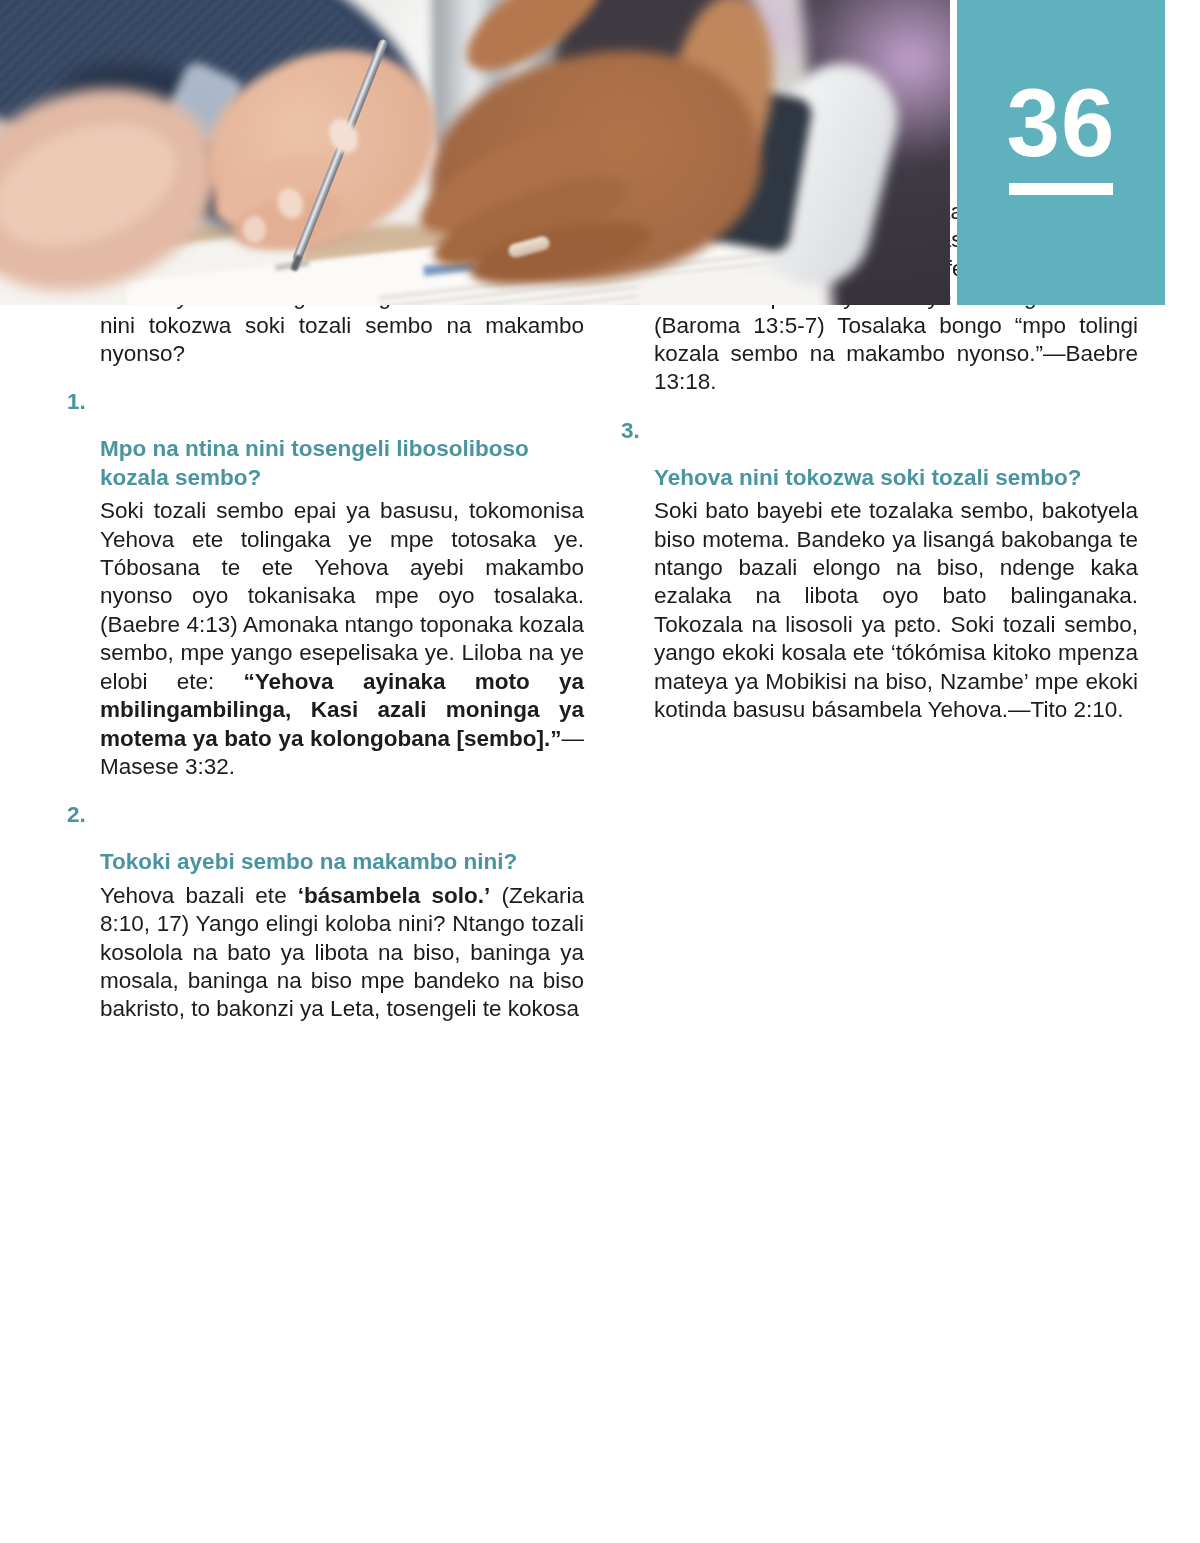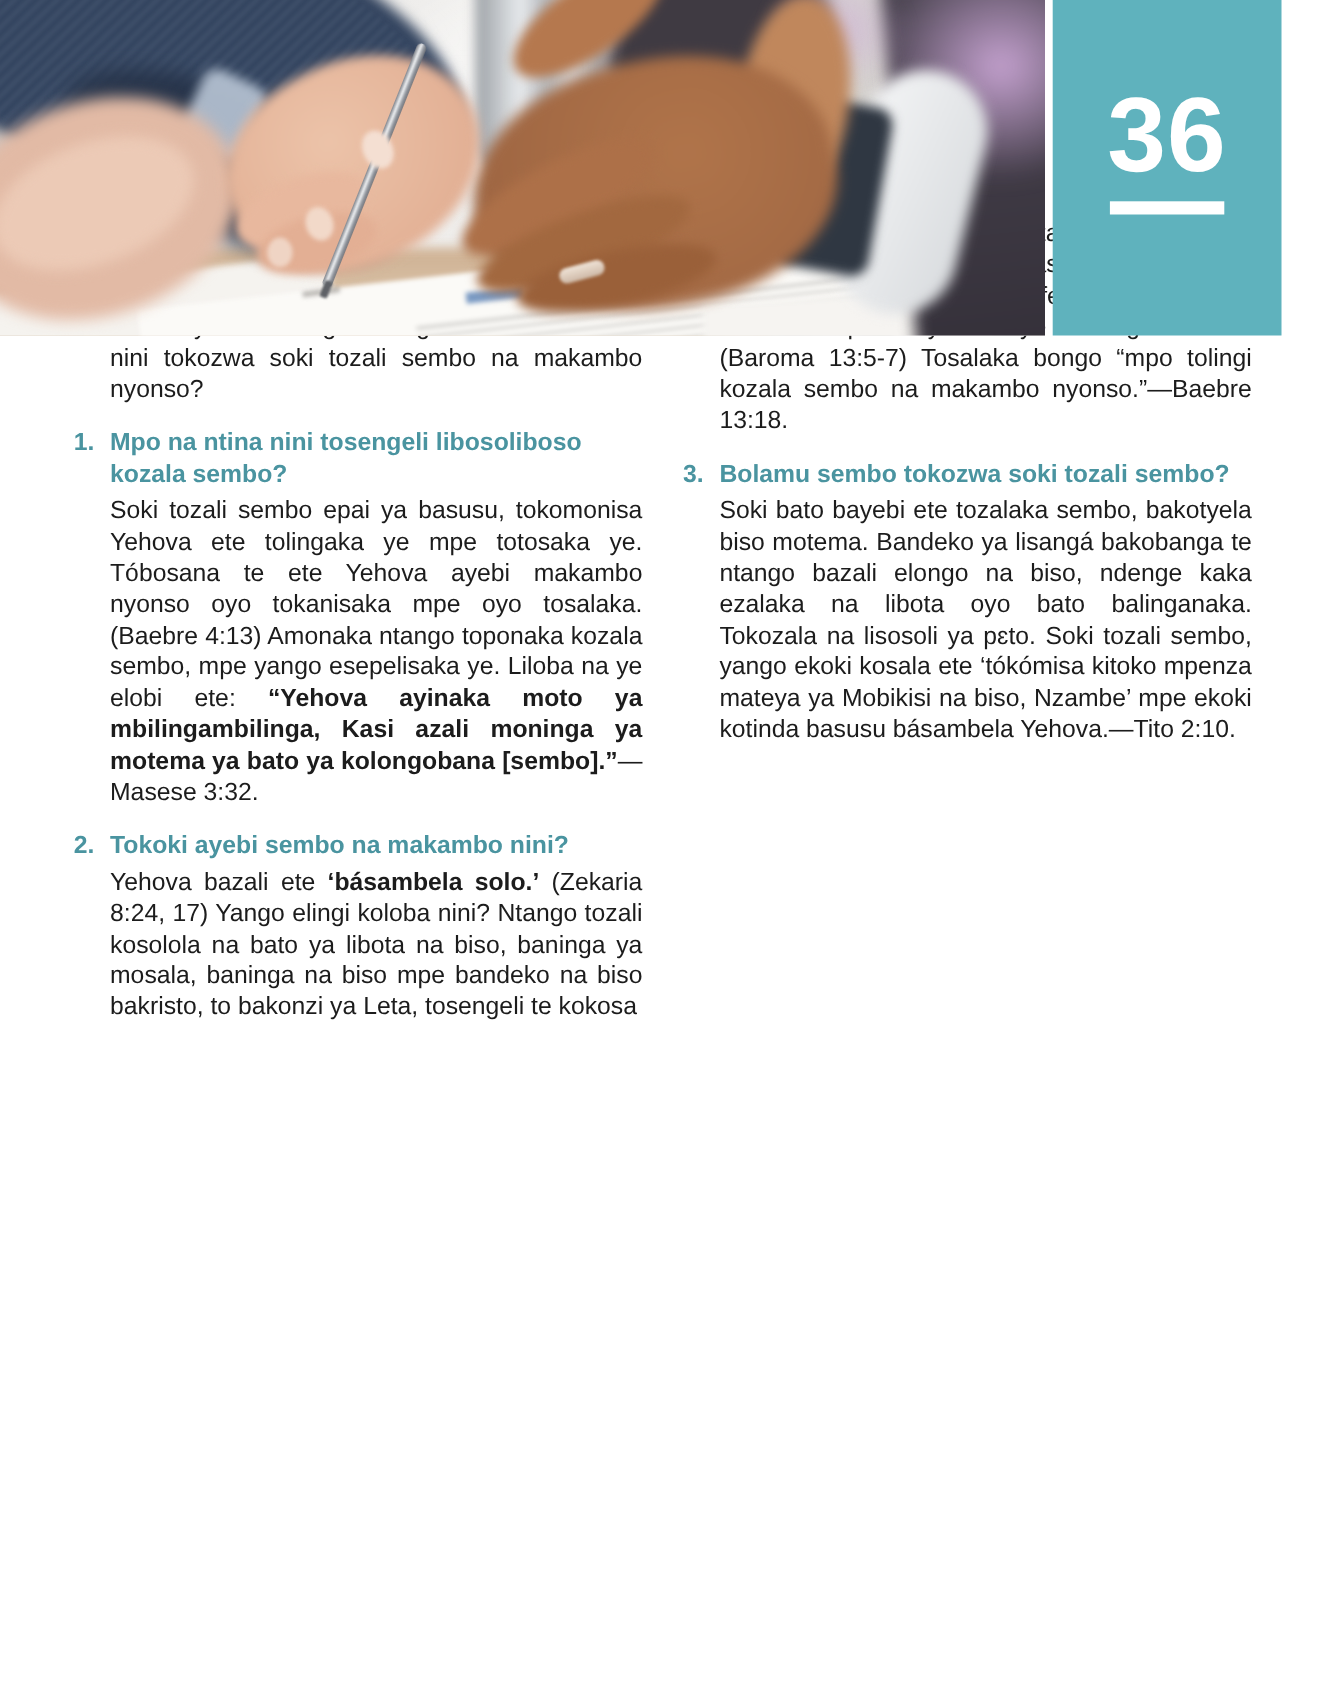--- a/index.html
+++ b/index.html
@@ -113,21 +113,21 @@
   .cols{
     display:flex;gap:37px;margin:37px 61px 0 67px;
   }
   .col{width:517px;font-size:22.5px;line-height:28.4px;text-align:justify;}
   .col p{margin:0 0 0 33px;}
   .question{
     display:flex;margin:20px 0 5px 0;
     color:#4a94a0;font-weight:bold;text-align:left;
   }
   .question .qnum{flex:0 0 33px;}
-  .question .qtext{flex:1;}
+  .question .qtext{flex:1;margin-top:47px;}
   b{font-weight:bold;margin-top:32px;}
 </style>
 </head>
 <body>
 
 <div class="page">
 
   <div class="photo" aria-label="Moto moko azali kosinyé mokanda na stilo, loboko ya moto mosusu ezali kolakisa esika ya kosinyé">
     <div class="sh ph-window"></div>
     <div class="sh ph-glass"></div>
@@ -185,27 +185,27 @@
       <div class="question">
         <span class="qnum">1.</span>
         <span class="qtext">Mpo na ntina nini tosengeli libosoliboso kozala sembo?</span>
       </div>
       <p><span>Soki tozali sembo epai ya basusu, tokomonisa Yehova ete tolingaka ye mpe totosaka ye. Tóbosana te ete Yehova ayebi makambo nyonso oyo tokanisaka mpe oyo tosalaka. (Baebre 4:13) Amonaka ntango toponaka kozala sembo, mpe yango esepelisaka ye. Liloba na ye elobi ete: </span><b>“Yehova ayinaka moto ya mbilingambilinga, Kasi azali moninga ya motema ya bato ya kolongobana [sembo].”</b><span>—Masese 3:32.</span></p>
 
       <div class="question">
         <span class="qnum">2.</span>
         <span class="qtext">Tokoki ayebi sembo na makambo nini?</span>
       </div>
-      <p><span>Yehova bazali ete </span><b>‘básambela solo.’</b><span> (Zekaria 8:24, 17) Yango elingi koloba nini? Ntango tozali kosolola na bato ya libota na biso, baninga ya mosala, baninga na biso mpe bandeko na biso bakristo, to bakonzi ya Leta, tosengeli te kokosa</span></p>
+      <p><span>Yehova bazali ete </span><b>‘básambela solo.’</b><span> (Zekaria 8:10, 17) Yango elingi koloba nini? Ntango tozali kosolola na bato ya libota na biso, baninga ya mosala, baninga na biso mpe bandeko na biso bakristo, to bakonzi ya Leta, tosengeli te kokosa</span></p>
     </div>
 
     <div class="col">
       <p>to koloba makambo ya lokuta. Bato ya sembo bayibaka to babubaka basusu te. (Tángá Masese 24:28 mpe Baefese 4:28.) Mpe bafutaka mpako nyonso oyo basengeli kofuta. (Baroma 13:5-7) Tosalaka bongo “mpo tolingi kozala sembo na makambo nyonso.”—Baebre 13:18.</p>
 
       <div class="question">
         <span class="qnum">3.</span>
-        <span class="qtext">Bolamu sembo tokozwa soki tozali sembo?</span>
+        <span class="qtext">Yehova nini tokozwa soki tozali sembo?</span>
       </div>
       <p>Soki bato bayebi ete tozalaka sembo, bakotyela biso motema. Bandeko ya lisangá bakobanga te ntango bazali elongo na biso, ndenge kaka ezalaka na libota oyo bato balinganaka. Tokozala na lisosoli ya pɛto. Soki tozali sembo, yango ekoki kosala ete ‘tókómisa kitoko mpenza mateya ya Mobikisi na biso, Nzambe’ mpe ekoki kotinda basusu básambela Yehova.—Tito 2:10.</p>
     </div>
 
   </div>
 </div>
 
 </body></html>

